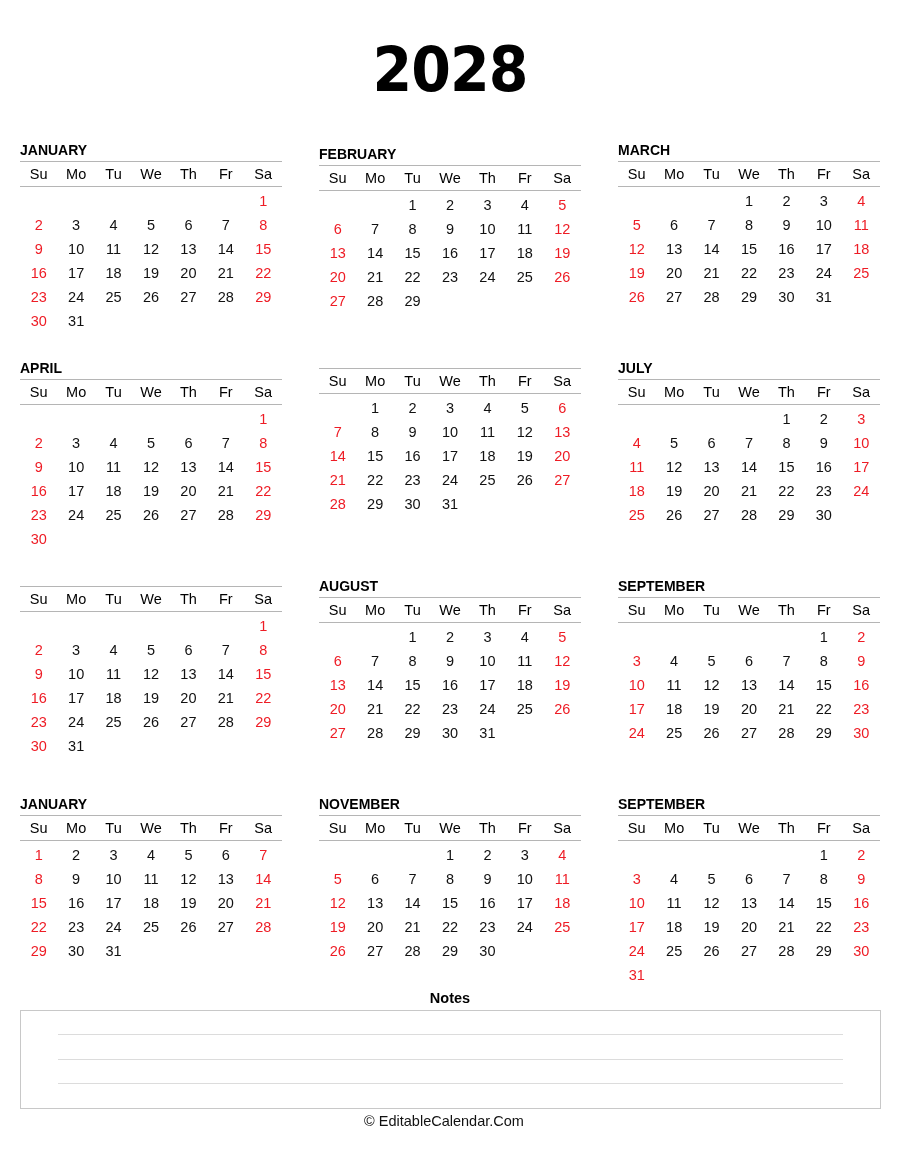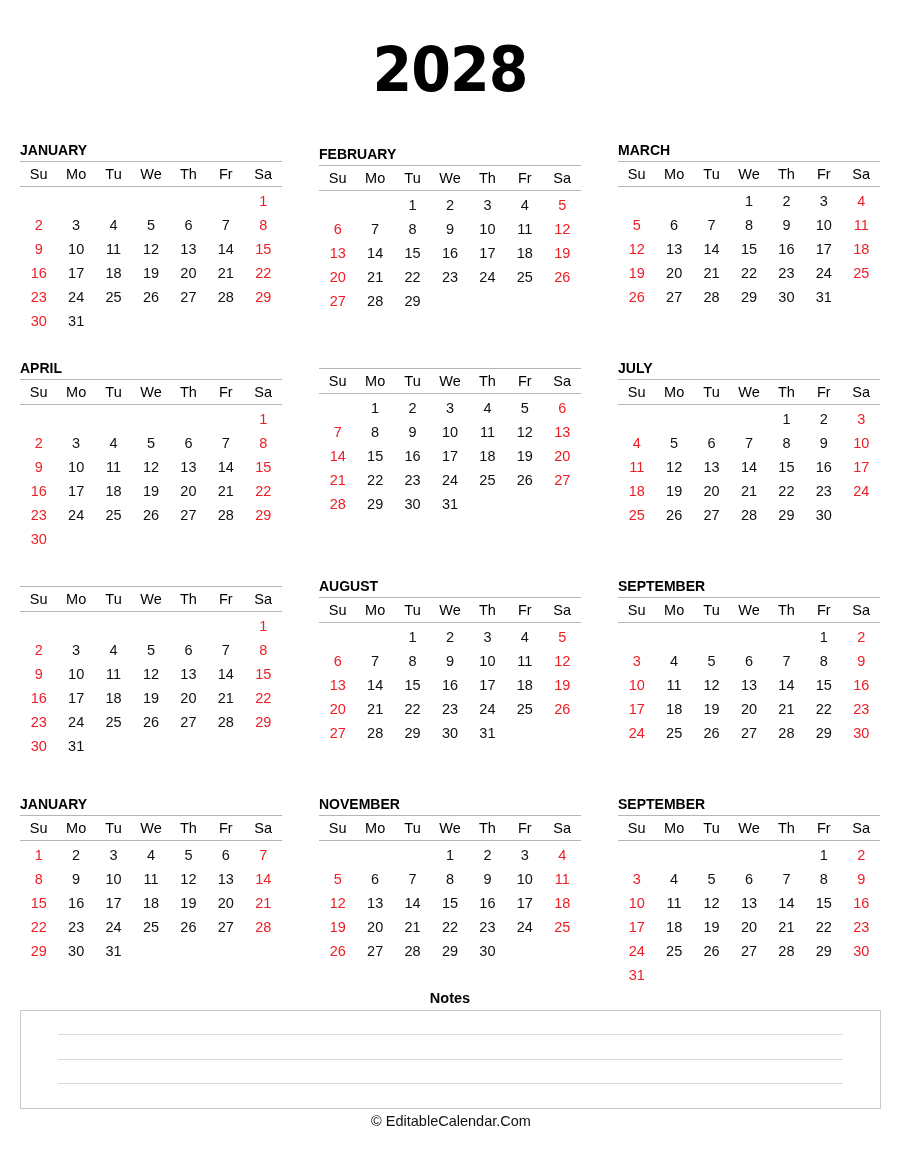--- a/index.html
+++ b/index.html
@@ -24,21 +24,21 @@
   .notes-title {
     position: absolute; left: 0; width: 900px; top: 987px; text-align: center;
     font-weight: bold; font-size: 14.5px; line-height: 22px;
   }
   .notes-box {
     position: absolute; left: 20px; top: 1010px; width: 861px; height: 99px;
     border: 1.5px solid #c8c8c8;
   }
   .note-line { position: absolute; left: 37px; right: 37px; height: 0; border-top: 1.5px solid #dcdcdc; }
   .footer {
-    position: absolute; left: 7px; width: 888px; top: 1110px; text-align: center;
+    position: absolute; left: 0; width: 888px; top: 1110px; text-align: center;
     font-size: 14.5px; line-height: 22px; color: #111;
   }
 </style>
 </head>
 <body>
 
 <div class="year-title">2028</div>
 
 <div id="months">
     <div class="month" style="left: 20px; top: 150px;">

